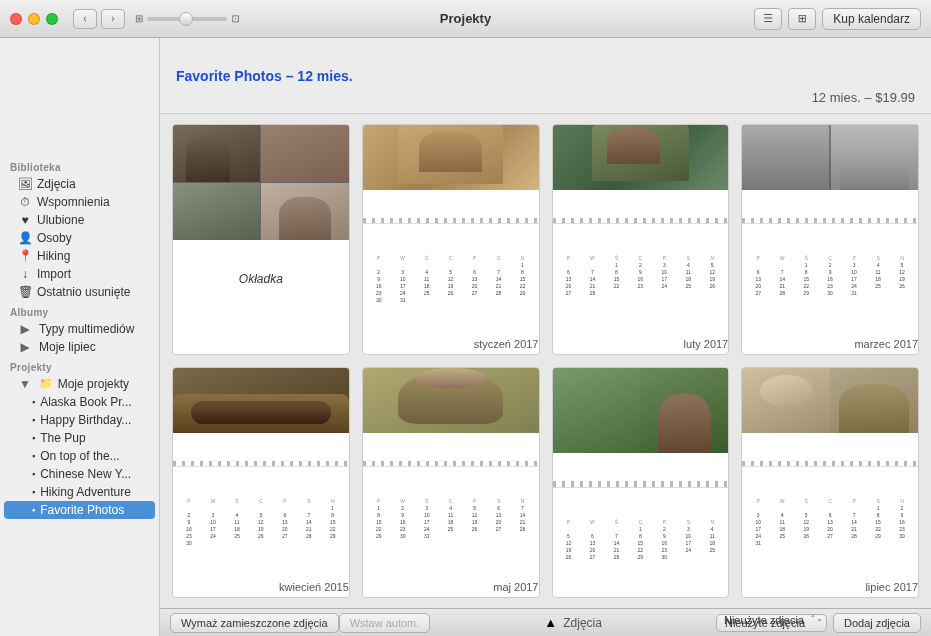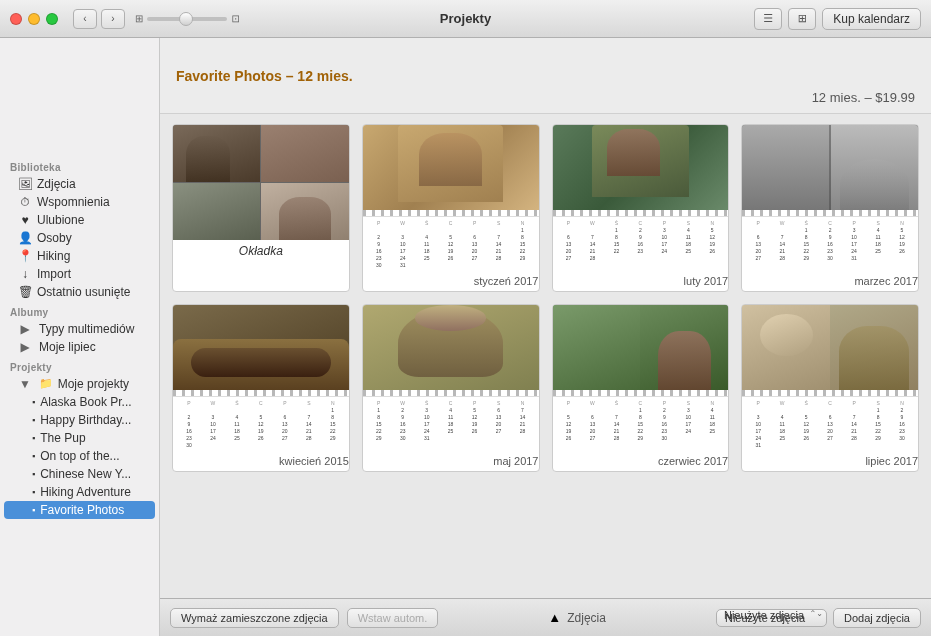--- a/index.html
+++ b/index.html
@@ -188,21 +188,21 @@
       display: flex;
       align-items: center;
       justify-content: space-between;
       padding: 8px 16px;
       background: #ececec;
       border-bottom: 1px solid #d0d0d0;
     }
     .content-title {
       font-size: 14px;
       font-weight: 700;
-      color: #a16207;
+      color: #1d4ed8;
     }
     .content-price {
       font-size: 13px;
       color: #555;
       margin-top: 44px;
     }
 
     
     .calendar-grid {
       flex: 1;
@@ -215,20 +215,21 @@
     }
 
     .cal-item {
       background: white;
       border-radius: 4px;
       border: 1px solid #ccc;
       overflow: hidden;
       display: flex;
       flex-direction: column;
       cursor: pointer;
+      gap: 28px;
     }
 
     .cal-cover {
       background: #d0c8c0;
       height: 115px;
       position: relative;
       overflow: hidden;
       display: flex;
       align-items: center;
       justify-content: center;
@@ -275,27 +276,26 @@
     .cal-cover-label {
       text-align: center;
       font-size: 12px;
       color: #333;
       padding: 4px 0 5px;
       font-style: italic;
     }
 
     
     .bottom-bar {
-      height: 38px;
+      height: 28px;
       background: linear-gradient(180deg, #e8e8e8, #d5d5d5);
       border-top: 1px solid #b0b0b0;
       display: flex;
       align-items: center;
       padding: 0 10px;
-      gap: 8px;
       flex-shrink: 0;
     }
     .bottom-btn {
       background: linear-gradient(180deg, #f5f5f5, #e0e0e0);
       border: 1px solid #b0b0b0;
       border-radius: 5px;
       padding: 3px 10px;
       font-size: 11px;
       cursor: pointer;
       color: #333;
@@ -935,21 +935,20 @@
           <div class="cal-week-row">
               <span class="cal-day empty">.</span>
               <span class="cal-day empty">.</span>
               <span class="cal-day empty">.</span>
               <span class="cal-day empty">.</span>
               <span class="cal-day empty">.</span>
               <span class="cal-day empty">.</span>
               <span class="cal-day empty">.</span>
             </div>
         </div>
-        <div class="cal-month-label">czerwiec 2017</div>
       </div>
 
       <div class="cal-item">
         <div class="cal-month-photo" style="height:85px;background:linear-gradient(160deg,#c8c0a8,#a8a080);display:flex;overflow:hidden;">
           <div style="flex:1;background:linear-gradient(160deg,#d0c0a0,#a09070);position:relative;">
             <div style="position:absolute;top:10%;left:20%;width:60%;height:50%;background:linear-gradient(160deg,#e0d0b0,#b0a080);border-radius:50%;"></div>
           </div>
           <div style="flex:1;background:linear-gradient(160deg,#b0a888,#908060);position:relative;">
             <div style="position:absolute;bottom:0;left:10%;width:80%;height:75%;background:linear-gradient(180deg,#a09060,#706030);border-radius:40% 40% 0 0;opacity:0.7;"></div>
           </div>

